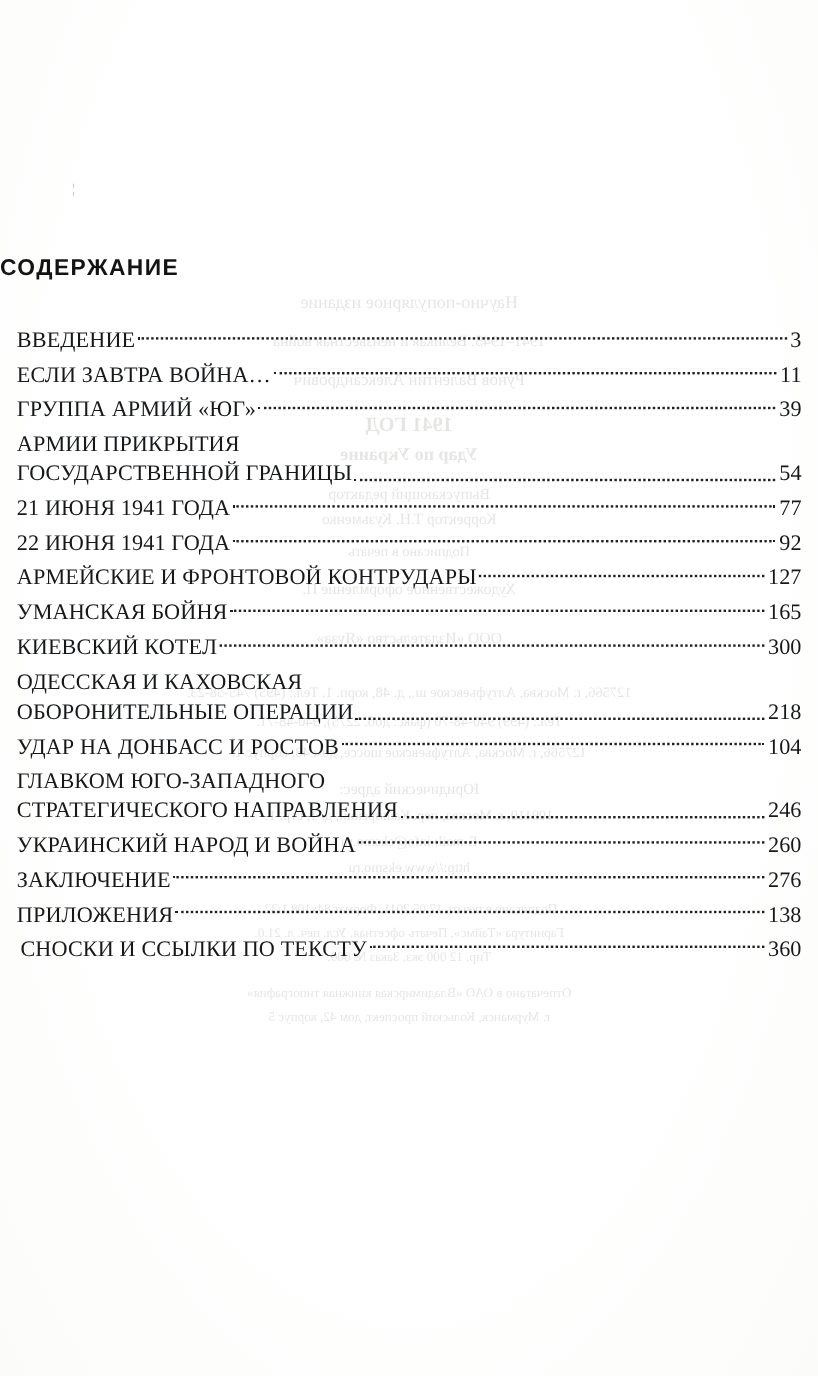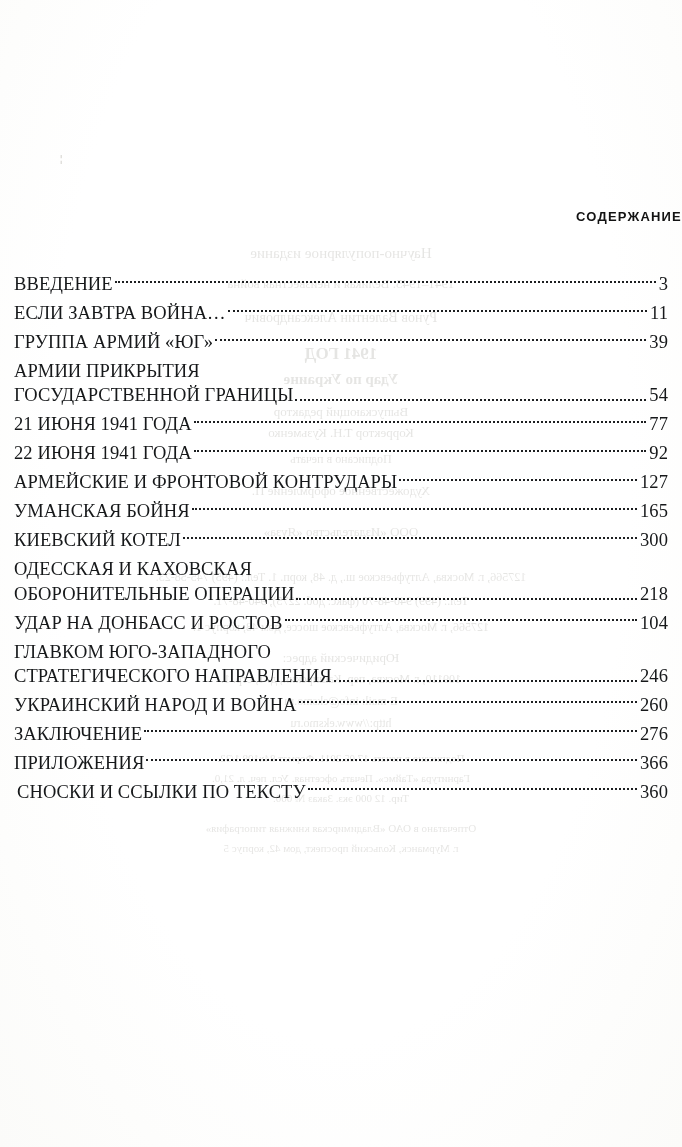--- a/index.html
+++ b/index.html
@@ -42,24 +42,24 @@
     transform: scaleX(-1);
     white-space: nowrap;
     font-family: "Liberation Serif", serif;
   }
 
   .toc-title {
     position: absolute;
     top: 200px;
     left: 0;
     right: 0;
-    text-align: right;
+    text-align: left;
     font-family: "Liberation Sans", sans-serif;
     font-weight: bold;
-    font-size: 13px;
+    font-size: 19px;
     letter-spacing: 1.2px;
     color: #131313;
   }
 
   .toc {
     position: absolute;
     top: 272px;
     left: 14px;
     right: 14px;
   }
@@ -222,21 +222,21 @@
 
     <div class="toc-entry">
       <span class="label">ЗАКЛЮЧЕНИЕ</span>
       <span class="leader"></span>
       <span class="page-num">276</span>
     </div>
 
     <div class="toc-entry">
       <span class="label">ПРИЛОЖЕНИЯ</span>
       <span class="leader"></span>
-      <span class="page-num">366</span>
+      <span class="page-num">138</span>
     </div>
 
     <div class="toc-entry" style="margin-left:3px;">
       <span class="label">СНОСКИ И ССЫЛКИ ПО ТЕКСТУ</span>
       <span class="leader"></span>
       <span class="page-num">360</span>
     </div>
 
   </div>
 </div>

